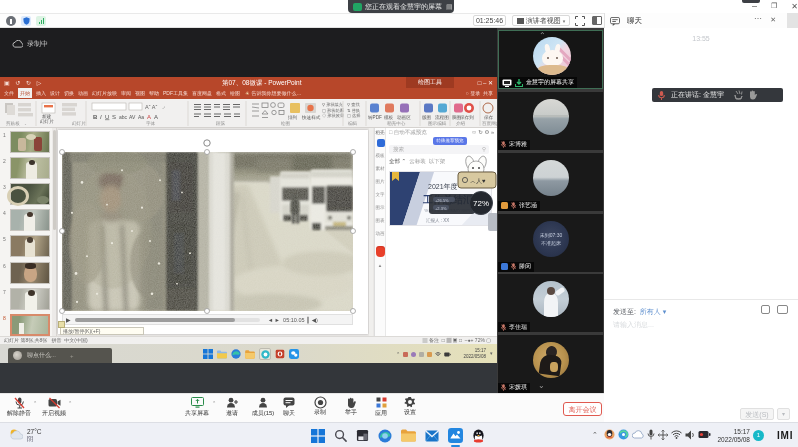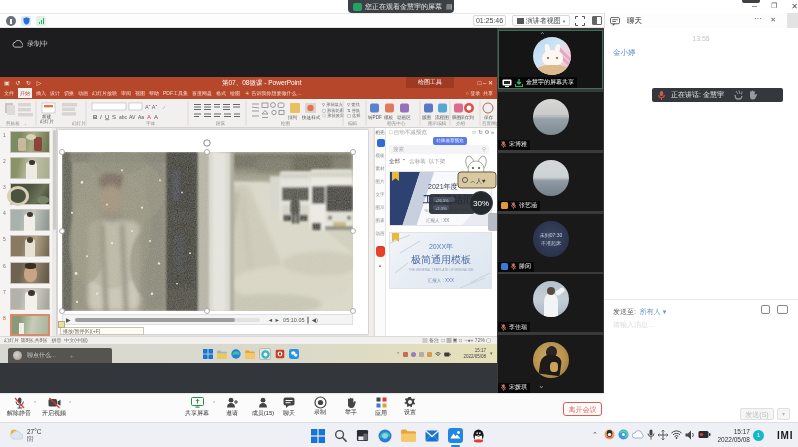--- a/index.html
+++ b/index.html
@@ -459,33 +459,23 @@
           </svg>
           <i class="abs" style="left:2px;top:0;width:7px;height:9px;background:#e8b83c;display:block;clip-path:polygon(0 0,100% 0,100% 100%,50% 70%,0 100%);"></i>
         </div>
 
         <div class="abs" style="left:54px;top:66px;width:46px;height:20px;background:rgba(40,44,52,.92);border-radius:3px;">
           <i class="abs" style="left:4px;top:3px;width:22px;height:5px;background:#4a5160;border-radius:2px;display:block;"></i>
           <i class="abs" style="left:4px;top:11px;width:16px;height:5px;background:#4a5160;border-radius:2px;display:block;"></i>
           <span class="abs" style="left:6px;top:3.5px;font-size:4px;color:#c8cdd8;">+26.5%</span>
           <span class="abs" style="left:6px;top:11.5px;font-size:4px;color:#c8cdd8;">+2.3%</span>
         </div>
-        <div class="abs" style="left:94px;top:63px;width:24px;height:24px;background:#23272e;border-radius:50%;border:1px solid #3a3f48;color:#fff;font-size:8px;text-align:center;line-height:23px;">30%</div>
+        <div class="abs" style="left:94px;top:63px;width:24px;height:24px;background:#23272e;border-radius:50%;border:1px solid #3a3f48;color:#fff;font-size:8px;text-align:center;line-height:23px;">72%</div>
         <div class="abs" style="left:113px;top:85px;width:10px;height:18px;background:#b8bcc4;border-radius:2px;"></div>
 
-        <div class="abs" style="left:14px;top:104px;width:103px;height:57px;border:1px solid #e4e4e8;overflow:hidden;background:linear-gradient(135deg,#f2f5f9 0%,#e7edf4 40%,#dce6f0 100%);">
-          <svg width="103" height="57">
-            <path d="M0,10 L20,2 M10,20 L30,8 M80,50 L100,40 M70,55 L95,45 M5,40 L18,30" stroke="#c6d2e0" stroke-width="1" fill="none"></path>
-            <text x="51" y="16" font-size="7" fill="#5a7cb8" text-anchor="middle" font-family="Liberation Sans">20XX年</text>
-            <text x="51" y="30" font-size="10" fill="#4a6aa8" text-anchor="middle" font-family="Liberation Sans">极简通用模板</text>
-            <text x="51" y="38" font-size="3.2" fill="#9ab" text-anchor="middle" font-family="Liberation Sans">THE GENERAL TEMPLATE OF MINIMALISM</text>
-            <text x="51" y="49" font-size="4.5" fill="#6a84ae" text-anchor="middle" font-family="Liberation Sans">汇报人 :  XXX</text>
-          </svg>
-          <i class="abs" style="left:2px;top:0;width:7px;height:9px;background:#e8b83c;display:block;clip-path:polygon(0 0,100% 0,100% 100%,50% 70%,0 100%);"></i>
-        </div>
 
 
         <div class="abs" style="left:81px;top:27px;width:42px;height:36px;">
           <svg width="42" height="36">
             <ellipse cx="14" cy="8" rx="4" ry="7" fill="#fdfdfb" stroke="#888" stroke-width="0.7" transform="rotate(-15 14 8)"></ellipse>
             <ellipse cx="26" cy="8" rx="4" ry="7" fill="#fdfdfb" stroke="#888" stroke-width="0.7" transform="rotate(15 26 8)"></ellipse>
             <circle cx="20" cy="14" r="8" fill="#fdfdfb" stroke="#888" stroke-width="0.7"></circle>
             <circle cx="17" cy="13" r="1" fill="#444"></circle>
                 <circle cx="23" cy="13" r="1" fill="#444"></circle>
             <rect x="2" y="17" width="38" height="16" rx="3" fill="#d8c9a0" stroke="#6a5c40" stroke-width="1"></rect>
@@ -674,21 +664,20 @@
         <rect x="2.5" y="2.5" width="6" height="1" fill="#555"></rect>
         <rect x="2.5" y="4.5" width="4" height="1" fill="#555"></rect>
       </svg>
   <span class="abs" style="left:22px;top:3px;font-size:7.5px;color:#333;">聊天</span>
   <span class="abs" style="right:36px;top:1px;font-size:8px;color:#666;">⋯</span>
   <span class="abs" style="right:22px;top:3px;font-size:7px;color:#666;">✕</span>
   <span class="abs" style="right:0;top:0;width:11px;height:15px;background:#e3e3e3;"></span>
 </div>
 <div class="abs" id="chat" style="left:604px;top:28px;width:194px;height:394px;background:#fff;">
   <div style="text-align:center;color:#c3c6cb;font-size:7px;margin-top:7px;">13:55</div>
-  <div style="margin:6px 0 0 9px;color:#5e8fce;font-size:7.5px;">金小婷</div>
 
   <div class="abs" style="left:48px;top:60px;width:131px;height:14px;background:rgba(35,38,43,.92);border-radius:2px;display:flex;align-items:center;">
     <svg width="7" height="9" viewBox="0 0 6 8" style="margin-left:6px;">
           <rect x="1.5" y="0" width="3" height="4.5" rx="1.5" fill="#cf5b50"></rect>
           <path d="M0.5,3.5 a2.5,2.5 0 0 0 5,0 M3,6 L3,8" stroke="#cf5b50" stroke-width="0.9" fill="none"></path>
         </svg>
     <span style="margin-left:6px;color:#e8e8e8;font-size:7px;">正在讲话: 金慧宇</span>
     <svg width="11" height="10" viewBox="0 0 11 10" style="margin-left:9px;">
           <path d="M3,1 L5,4 M6,0.5 L7,4 M9,1.5 L8.5,4.5 M2,5 a3.5,3.5 0 0 0 7,1 L8,9 L3,9 Z" stroke="#9a9a9a" stroke-width="0.9" fill="#9a9a9a"></path>
         </svg>

